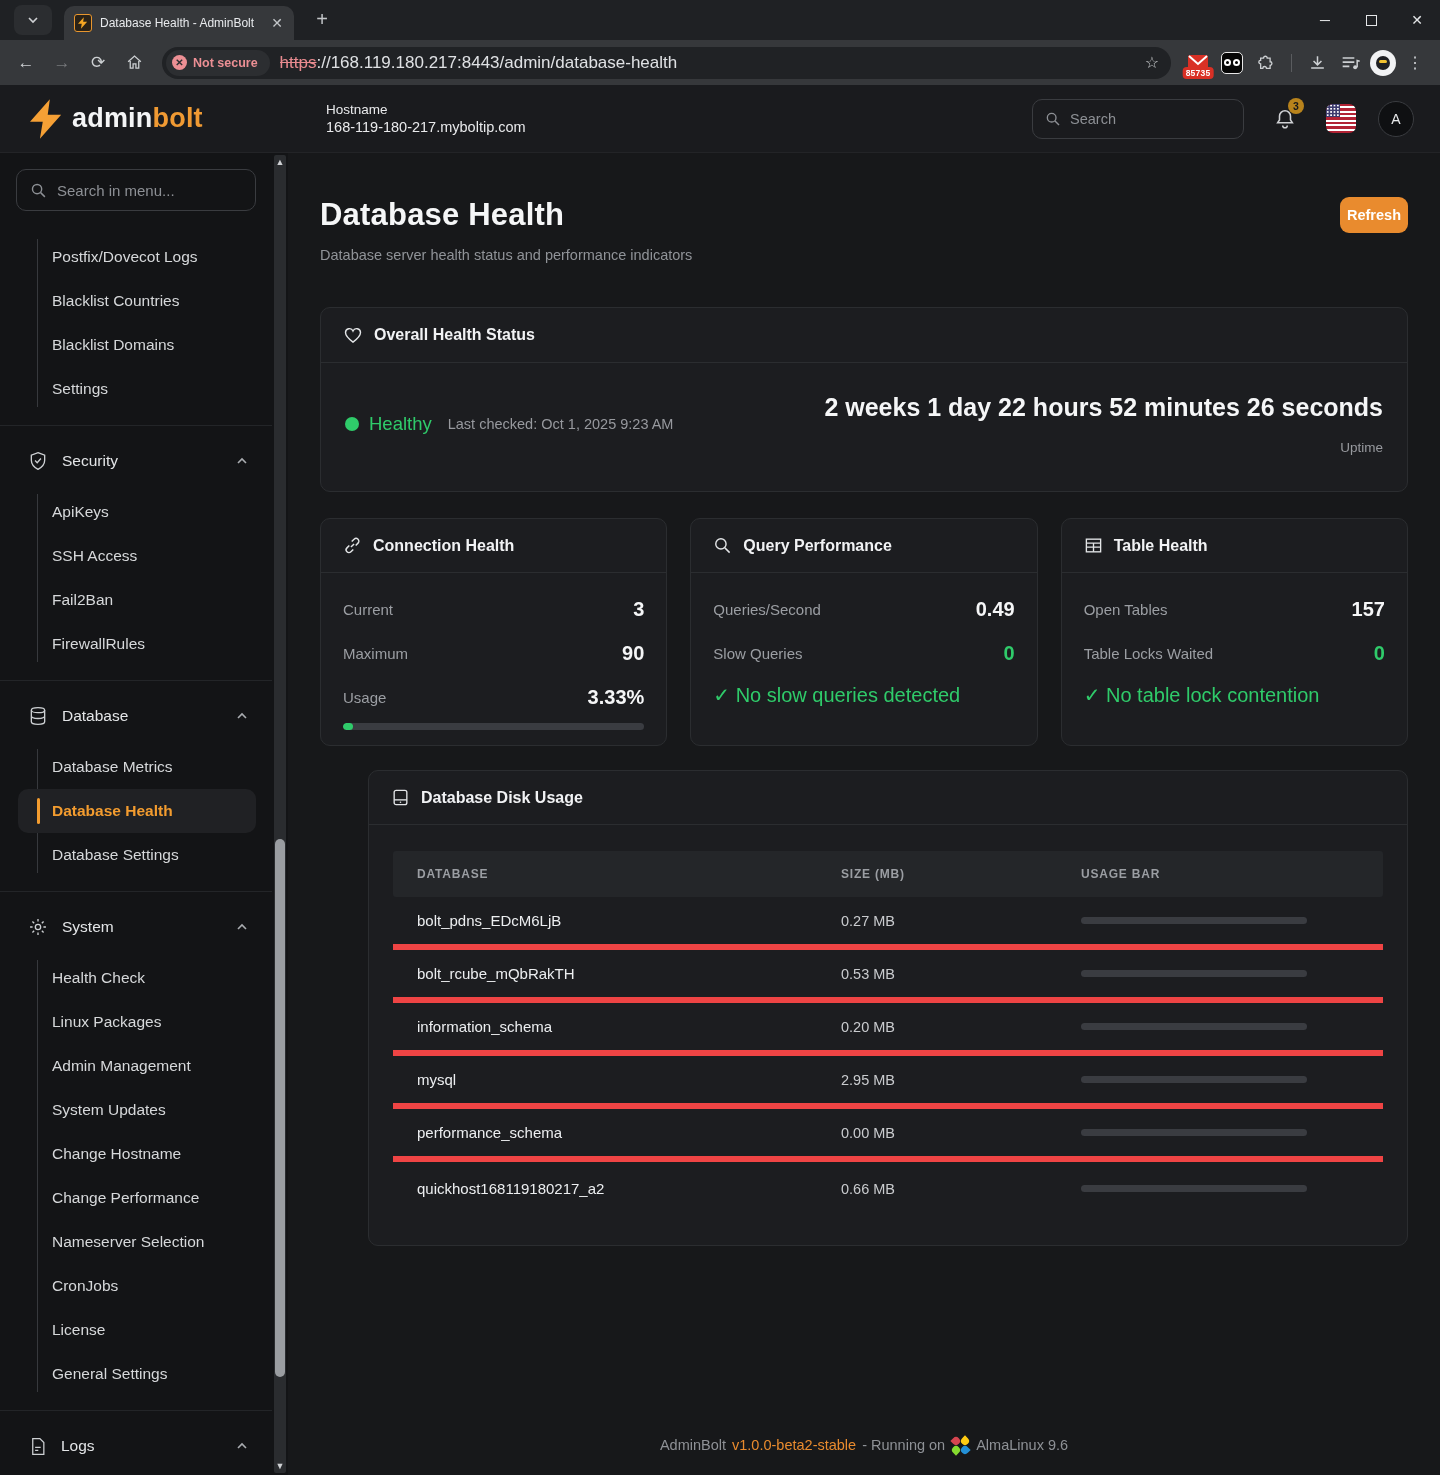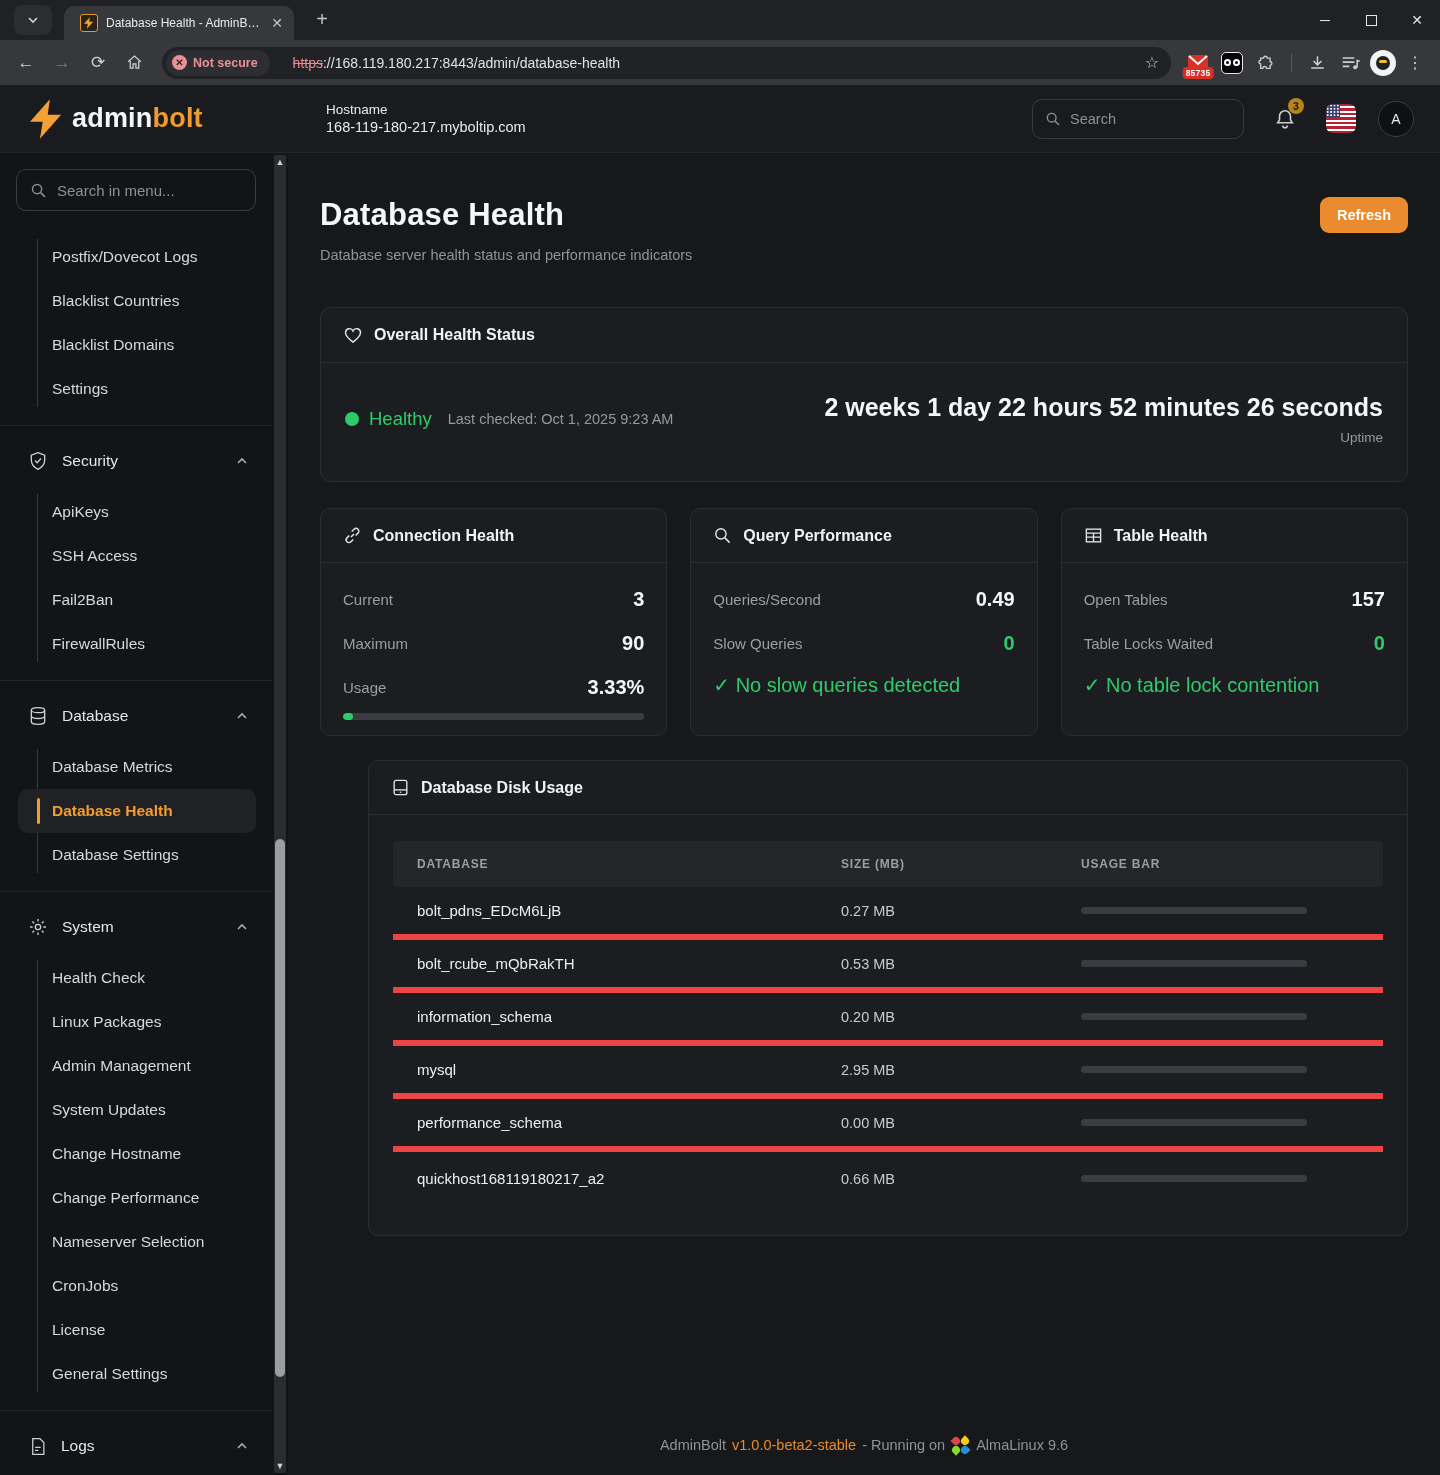--- a/index.html
+++ b/index.html
@@ -3,36 +3,36 @@
 <meta charset="utf-8">
 <style>
   * { margin:0; padding:0; box-sizing:border-box; }
   html,body { background:#000; }
   body { font-family:"Liberation Sans", sans-serif; }
   .screen { position:relative; width:1440px; height:1475px; background:#17181a; overflow:hidden; }
 
   
   .tabstrip { height:40px; background:#1f2124; display:flex; align-items:center; padding-left:14px; position:relative; }
   .tab-search-btn { width:38px; height:30px; border-radius:8px; background:#2b2d30; display:flex; align-items:center; justify-content:center; color:#cfd1d4; margin-right:12px; }
-  .tab { width:230px; height:34px; margin-top:6px; background:#36383b; border-radius:10px 10px 0 0; display:flex; align-items:center; gap:8px; padding:0 8px 0 16px; }
+  .tab { width:230px; height:34px; margin-top:6px; background:#36383b; border-radius:10px 10px 0 0; display:flex; align-items:center; gap:8px; padding:0 8px 0 10px; }
   .favicon { width:18px; height:18px; border:1.5px solid #e8962f; border-radius:3px; background:#2a2217; display:flex; align-items:center; justify-content:center; flex:none; }
   .tab-title { color:#e8eaed; font-size:12px; white-space:nowrap; overflow:hidden; text-overflow:ellipsis; flex:1; }
   .tab-close { color:#c3c6c9; font-size:14px; width:18px; height:18px; line-height:18px; text-align:center; border-radius:50%; flex:none; }
   .newtab-btn { color:#c3c6c9; font-size:20px; margin-left:14px; width:28px; height:28px; line-height:26px; text-align:center; border-radius:50%; }
   .win-controls { position:absolute; right:0; top:0; height:40px; display:flex; align-items:center; }
   .win-btn { width:46px; height:40px; display:flex; align-items:center; justify-content:center; color:#e4e6e8; font-size:14px; }
   .win-btn .sq { width:11px; height:11px; border:1.2px solid #e4e6e8; }
 
   .toolbar { height:45px; background:#36383b; display:flex; align-items:center; padding:0 10px; gap:4px; }
   .nav-ic { width:32px; height:32px; display:flex; align-items:center; justify-content:center; color:#cdd0d3; font-size:17px; border-radius:50%; flex:none; }
   .nav-ic.disabled { color:#77797c; }
   .urlbar { flex:1; height:32px; background:#202225; border-radius:16px; margin:0 8px; display:flex; align-items:center; padding:0 4px 0 4px; min-width:0; }
   .notsecure { display:flex; align-items:center; gap:6px; background:#2c2e31; border-radius:13px; height:26px; padding:0 12px 0 6px; color:#ec8f94; font-size:12.5px; font-weight:bold; flex:none; }
   .ns-dot { width:15px; height:15px; border-radius:50%; background:#ec8f94; color:#2c2e31; font-size:10px; font-weight:bold; display:flex; align-items:center; justify-content:center; }
-  .url { color:#dfe1e4; font-size:14px; margin-left:23px; white-space:nowrap; overflow:hidden; flex:1; }
+  .url { color:#dfe1e4; font-size:17px; margin-left:10px; white-space:nowrap; overflow:hidden; flex:1; }
   .url .strike { color:#e98b90; text-decoration:line-through; }
   .star { color:#c9ccce; font-size:16px; margin:0 8px; flex:none; }
   .ext { position:relative; width:30px; height:30px; display:flex; align-items:center; justify-content:center; flex:none; }
   .ext-badge { position:absolute; bottom:-1px; left:50%; transform:translateX(-50%); background:#d93025; color:#fff; font-size:8.5px; font-weight:bold; border-radius:4px; padding:1px 3px; letter-spacing:.2px; }
   .goggles { width:22px; height:22px; background:#060606; border:1px solid #e7e7e7; border-radius:5px; display:flex; align-items:center; justify-content:center; gap:2px; }
   .goggles i { width:7px; height:7px; background:#fff; border-radius:50%; display:block; position:relative; }
   .goggles i::after { content:""; position:absolute; left:2px; top:2px; width:3px; height:3px; background:#000; border-radius:50%; }
   .tb-sep { width:1px; height:18px; background:#5a5c5f; margin:0 6px; flex:none; }
   .profile-btn { width:26px; height:26px; border-radius:50%; background:#f2f3f4; display:flex; align-items:center; justify-content:center; flex:none; }
   .profile-btn i { width:14px; height:14px; border-radius:50%; background:#202124; position:relative; display:block; }
@@ -79,34 +79,34 @@
   .sb-divider { height:1px; background:#232528; margin:10px 0; }
   .sb-section-head { height:50px; display:flex; align-items:center; gap:14px; padding:0 24px 0 28px; color:#e3e5e7; font-size:15.5px; }
   .sb-section-head .sicon { color:#cdd0d3; display:flex; }
   .sb-section-head .chev { margin-left:auto; color:#a9acb0; display:flex; }
 
   
   .content { padding:44px 32px 0 32px; flex:1; }
   .page-head { display:flex; align-items:flex-start; }
   .page-title { color:#f5f6f7; font-size:31px; font-weight:bold; letter-spacing:.2px; }
   .page-sub { color:#909398; font-size:14.5px; margin-top:14px; }
-  .refresh-btn { margin-left:auto; background:#e98b2e; color:#fff; font-size:14.5px; font-weight:bold; border:none; border-radius:9px; padding:10px 17px; font-family:inherit; }
+  .refresh-btn { margin-left:auto; background:#e98b2e; color:#fff; font-size:14.5px; font-weight:bold; border:none; border-radius:9px; padding:10px 7px; font-family:inherit; }
 
   .card { background:#1c1d20; border:1px solid #2b2d30; border-radius:10px; }
   .card-head { display:flex; align-items:center; gap:11px; padding:17px 22px; border-bottom:1px solid #2b2d30; color:#f1f2f4; font-size:16px; font-weight:bold; }
   .card-head .cicon { color:#e3e5e7; display:flex; }
 
   .overall { margin-top:44px; }
   .overall-body { display:flex; align-items:center; padding:30px 24px 36px 24px; }
   .status-dot { width:14px; height:14px; border-radius:50%; background:#2fcb6a; margin-right:10px; flex:none; }
   .status-text { color:#2fcb6a; font-size:18.5px; font-weight:normal; }
   .last-checked { color:#97999e; font-size:14.5px; margin-left:16px; }
   .uptime { margin-left:auto; text-align:right; }
   .uptime-value { color:#f5f6f7; font-size:25px; font-weight:bold; }
-  .uptime-label { color:#97999e; font-size:13.5px; margin-top:8px; }
+  .uptime-label { color:#97999e; font-size:13.5px; margin-top:18px; }
 
   .cards-row { display:flex; gap:23px; margin-top:26px; }
   .cards-row .card { flex:1; height:228px; }
   .metric-rows { padding:14px 22px 0 22px; }
   .metric-row { display:flex; align-items:center; height:44px; }
   .metric-label { color:#9b9ea3; font-size:15px; }
   .metric-value { margin-left:auto; color:#f5f6f7; font-size:20px; font-weight:bold; }
   .metric-value.green { color:#2fcb6a; }
   .note { color:#2fcb6a; font-size:20px; padding:8px 22px 0 22px; }
   .usage-track { margin:4px 22px 0 22px; height:7px; background:#3a3c41; border-radius:4px; overflow:hidden; }

